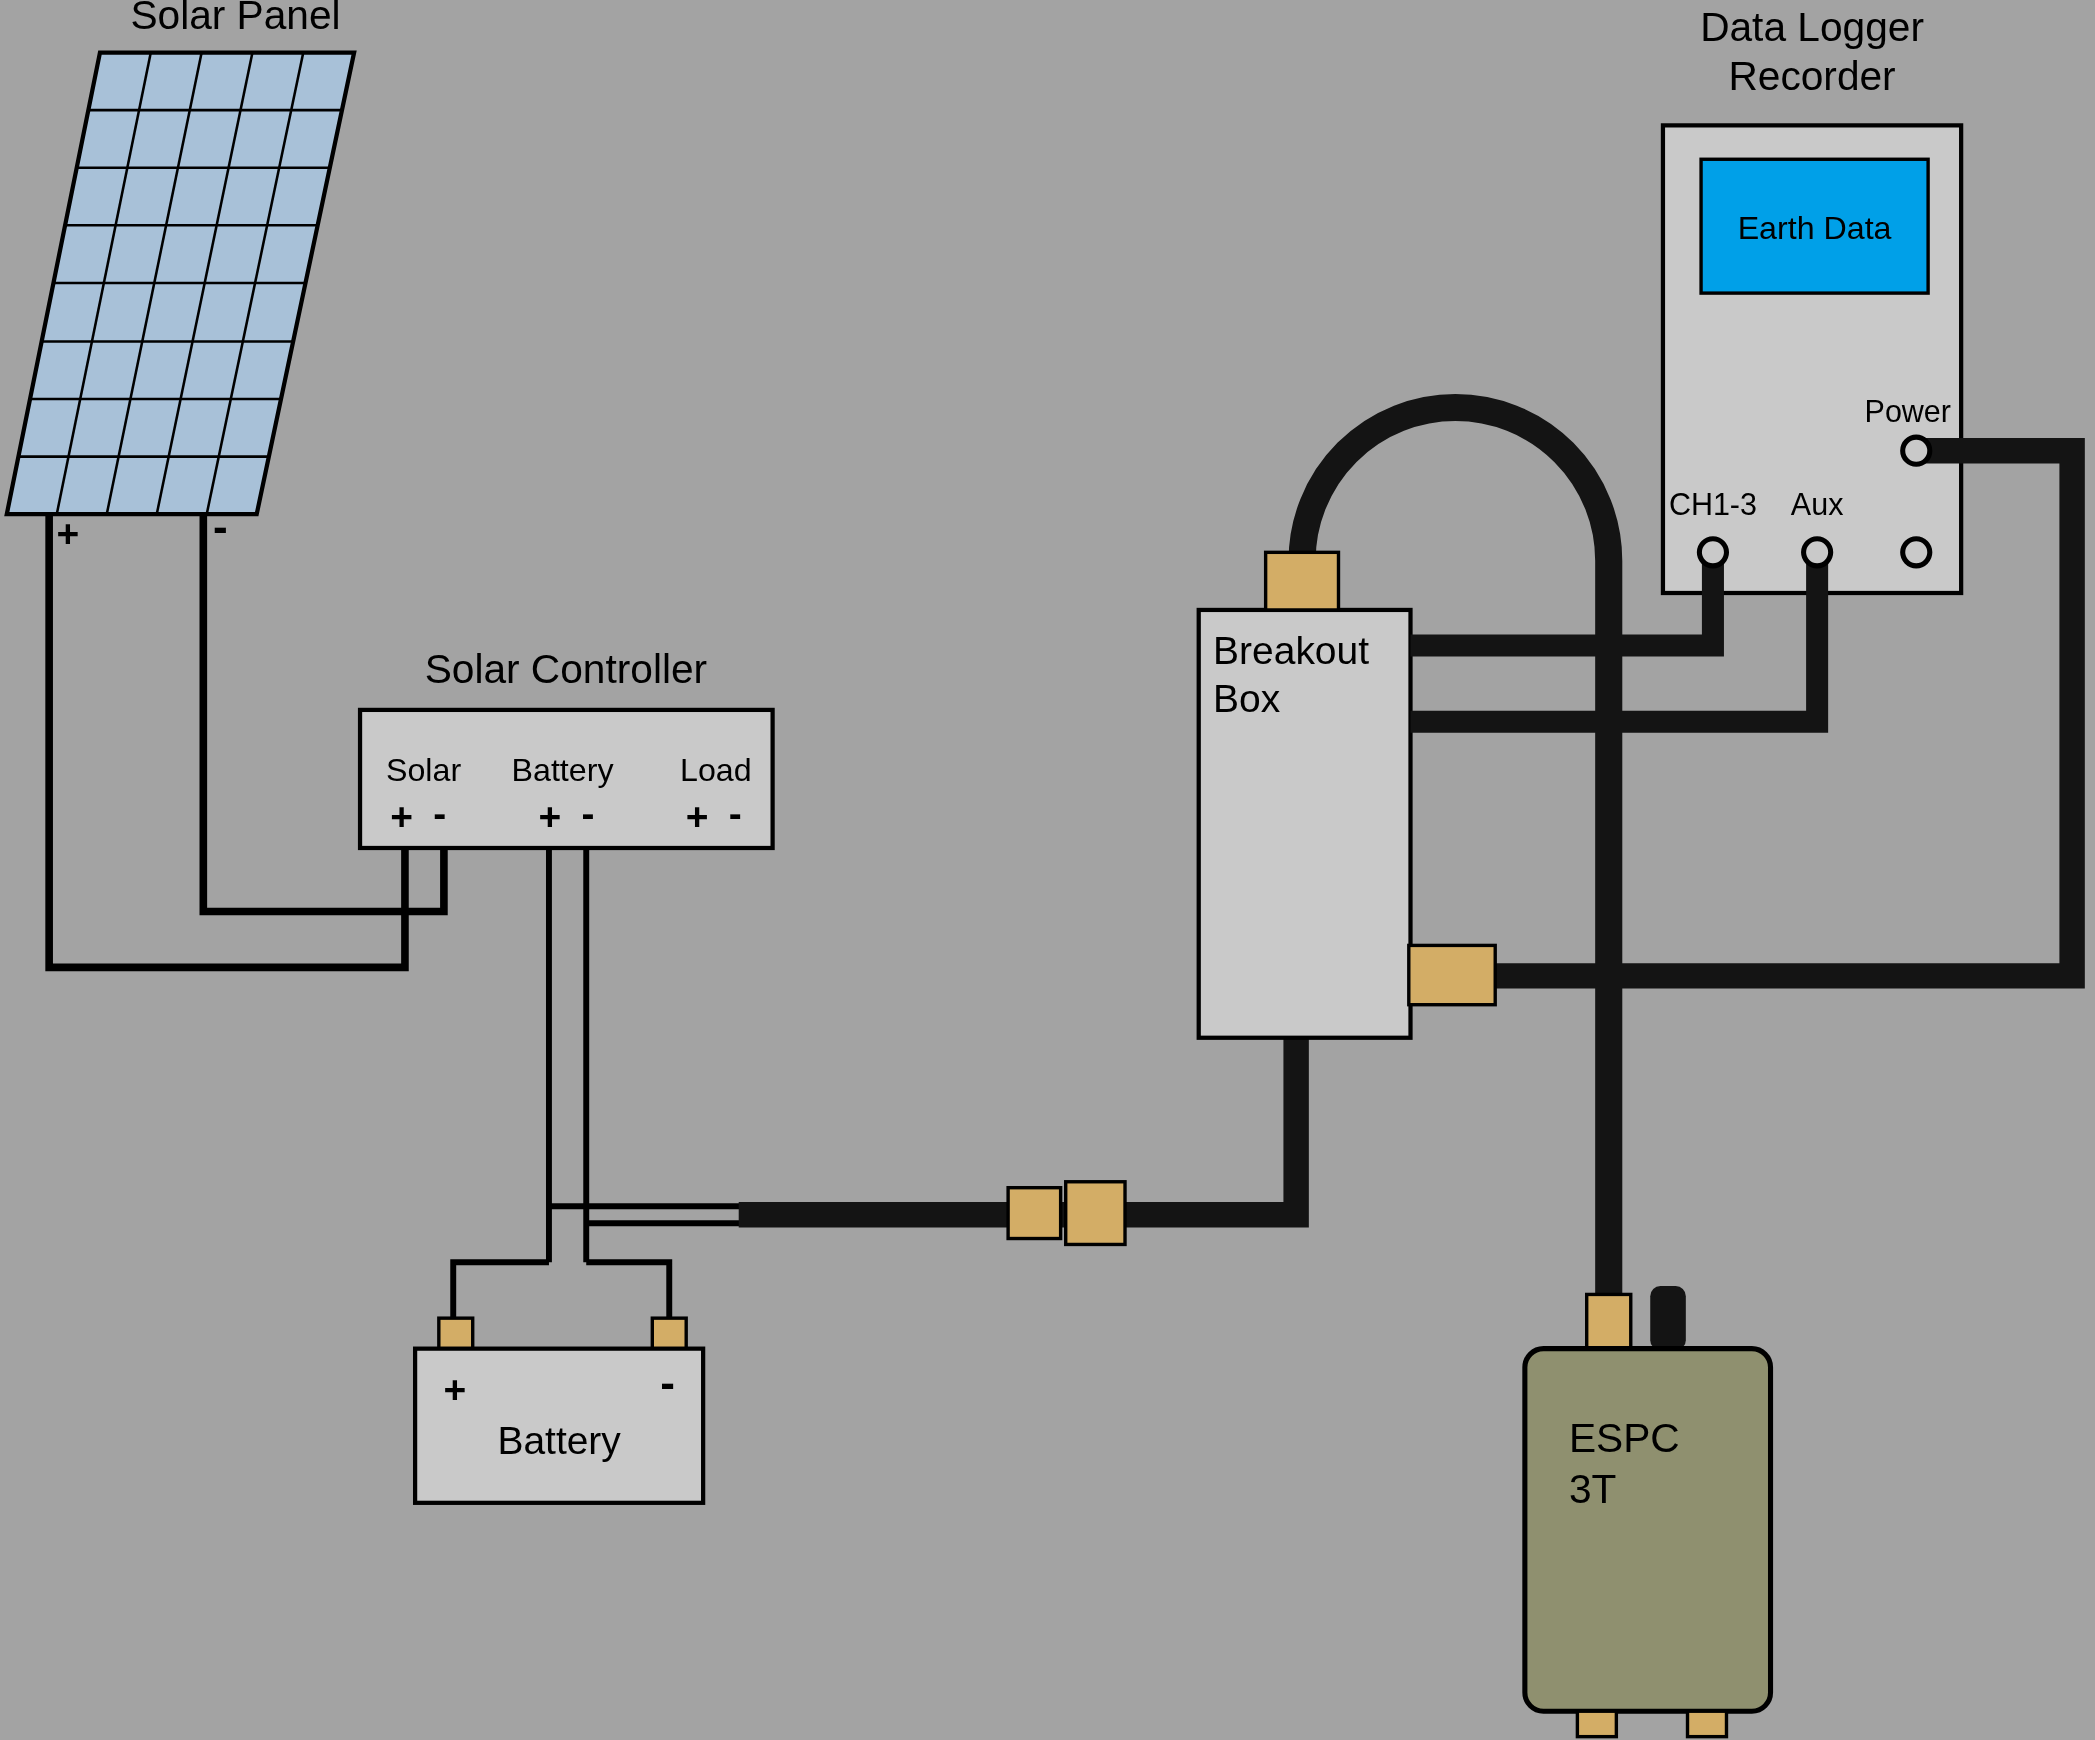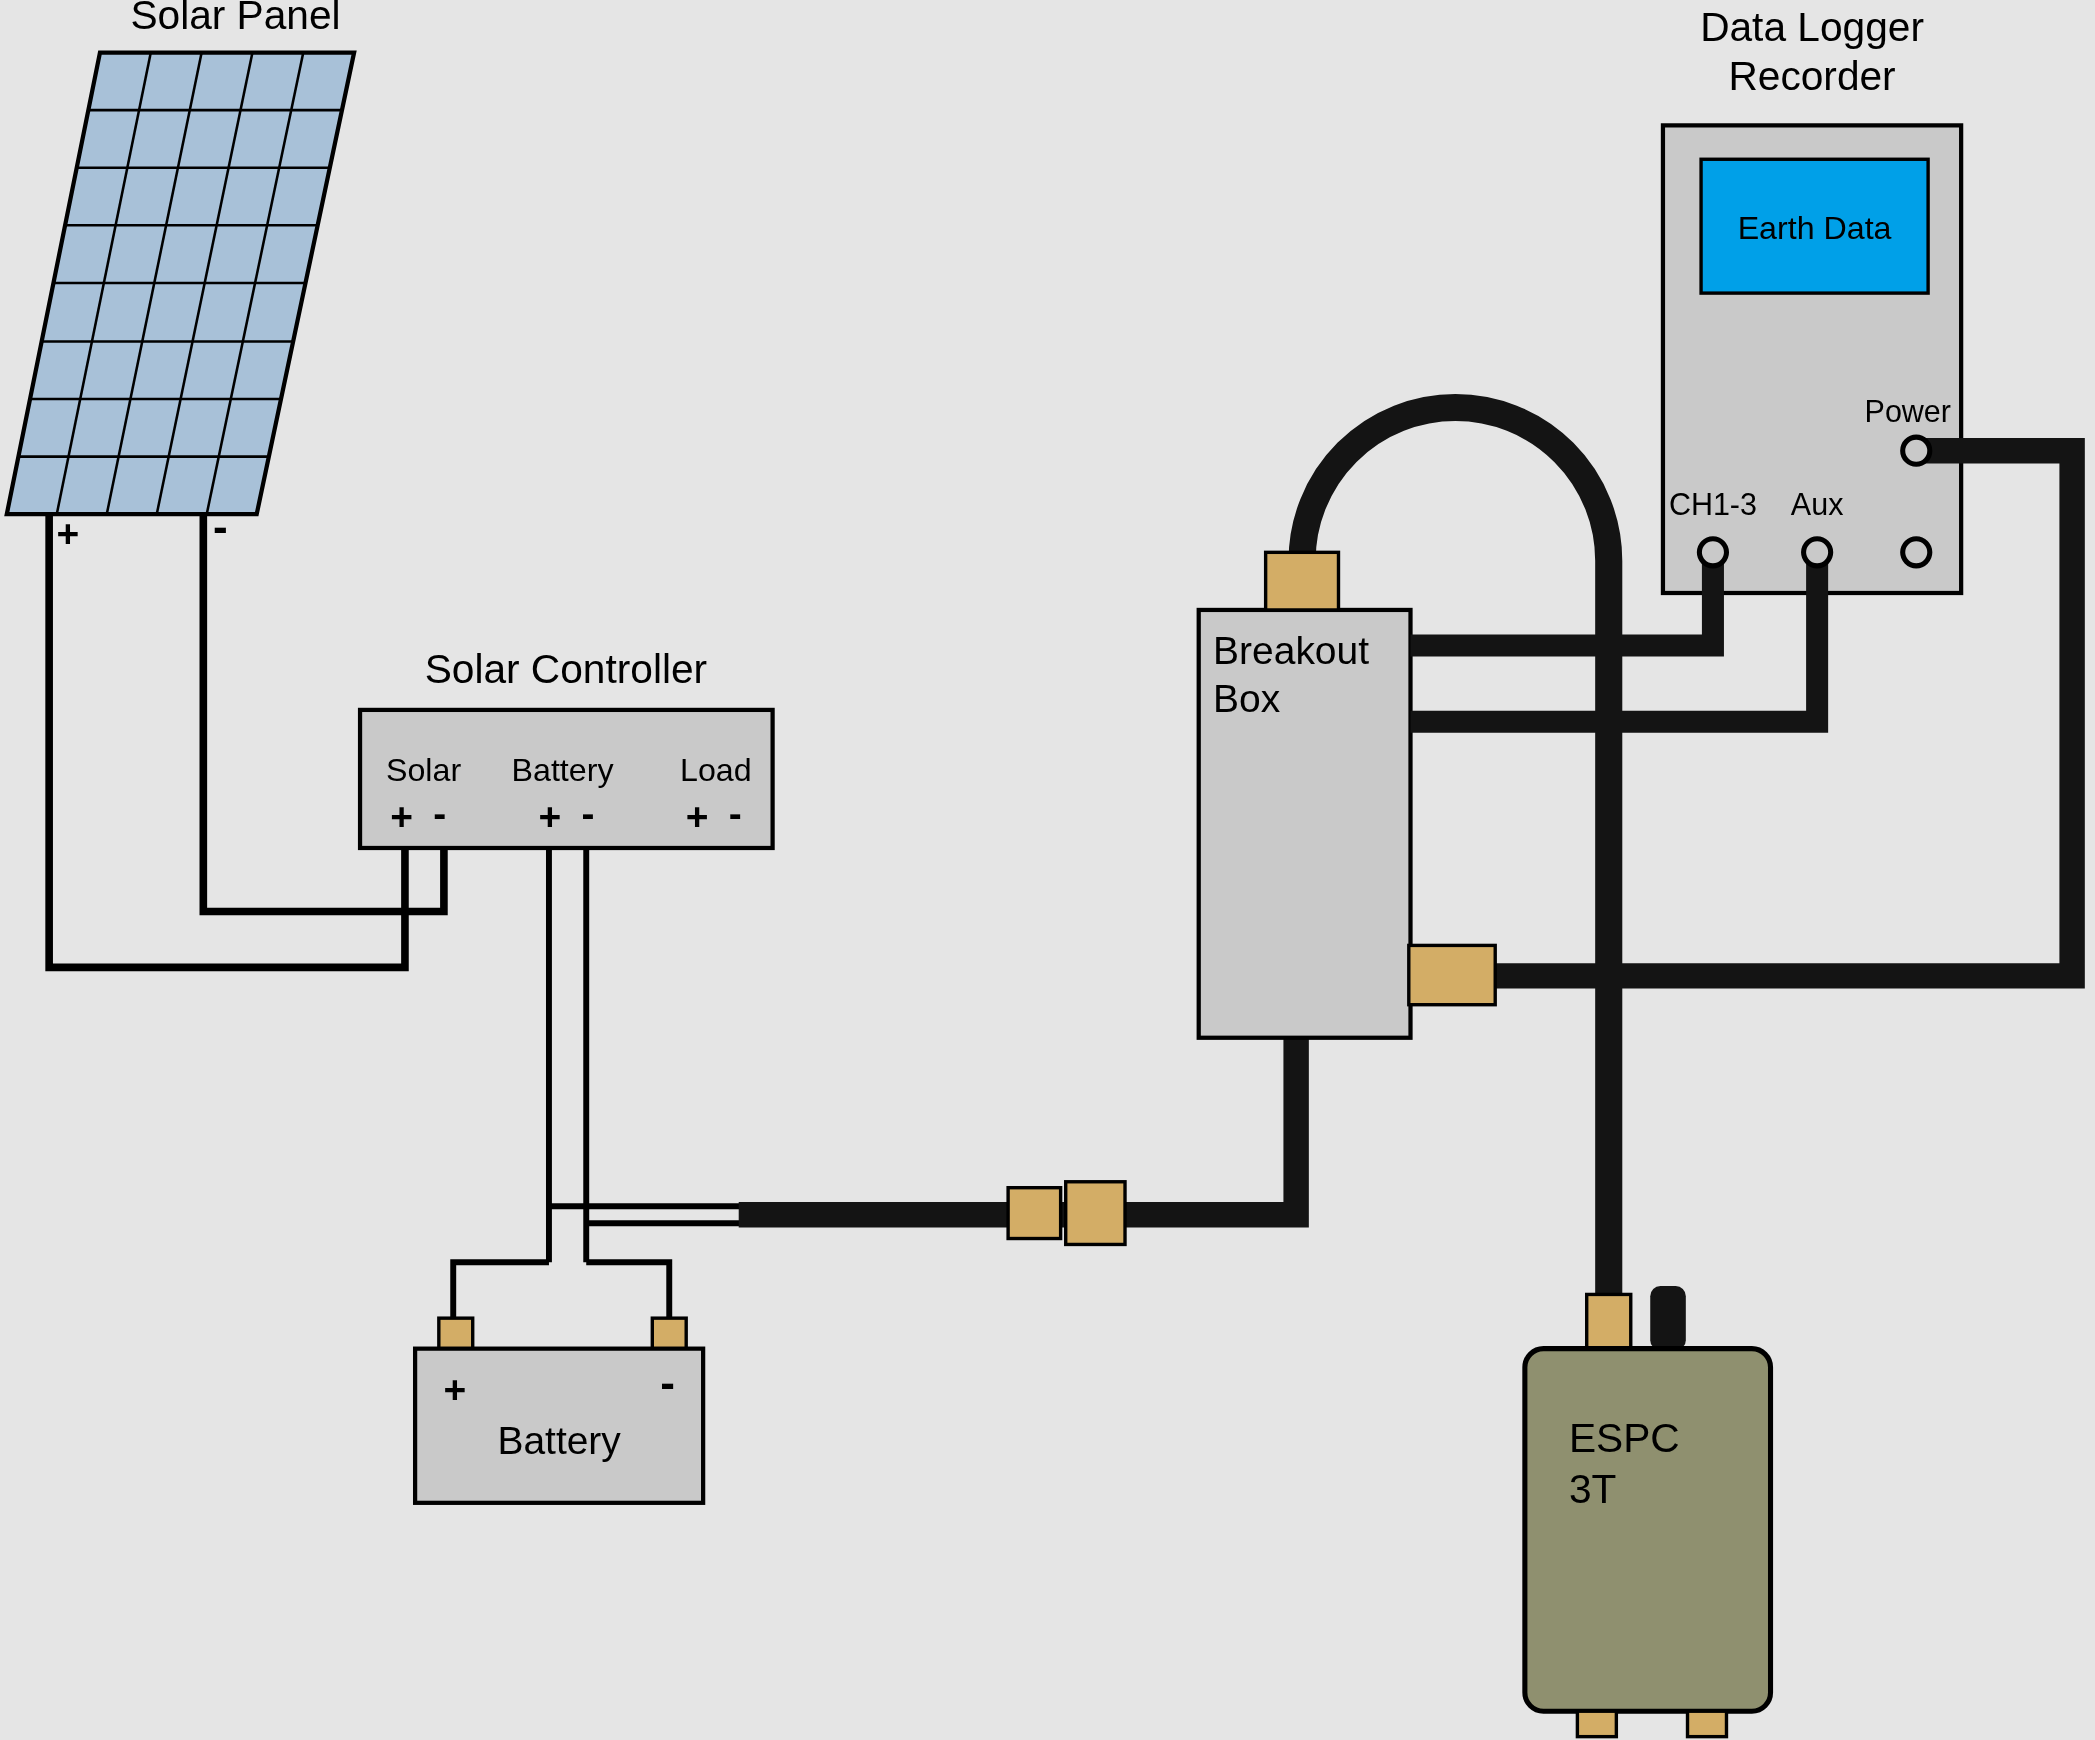--- a/index.html
+++ b/index.html
@@ -4,21 +4,21 @@
 <style>
   html, body {
     margin: 0;
     padding: 0;
     background: #ffffff;
   }
   .stage {
     width: 100%;
     max-width: 2096px;
     margin: 0 auto;
-    background: #e5e5e5;
+    background: #a3a3a3;
   }
   svg {
     display: block;
     width: 100%;
     height: auto;
   }
   text {
     font-family: "Liberation Sans", "DejaVu Sans", sans-serif;
     fill: #000000;
   }

